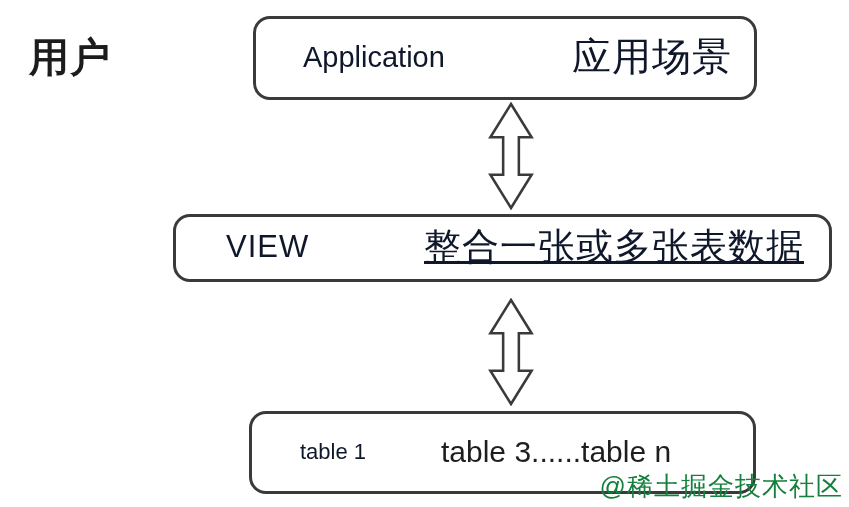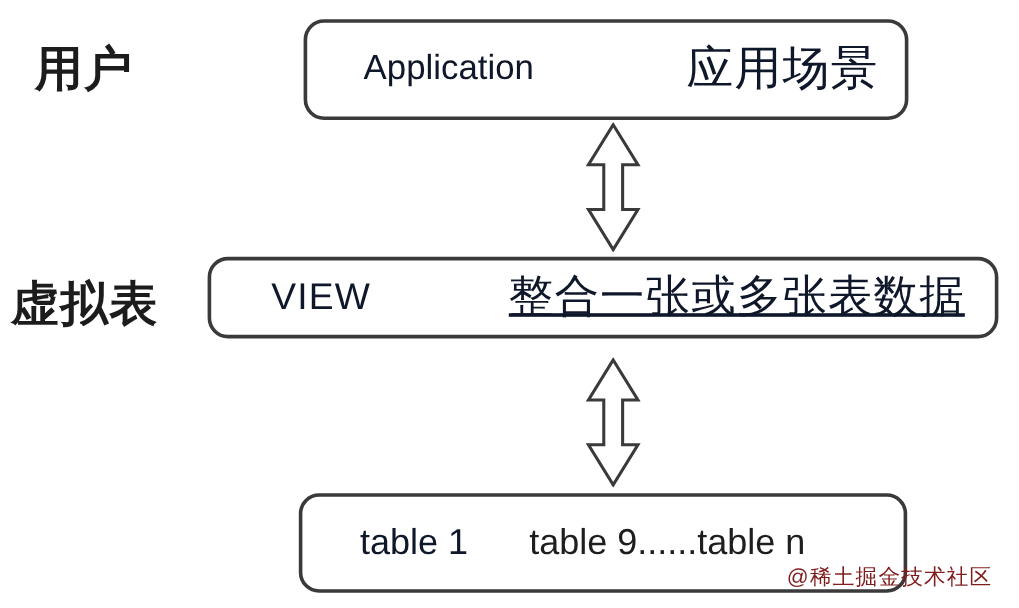--- a/index.html
+++ b/index.html
@@ -45,77 +45,76 @@
     transform: translateY(-52%);
     white-space: nowrap;
     color: #0f172a;
   }
   .latin   { font-size: 29px; }
   .cjk     { font-size: 39px; letter-spacing: 1px; }
   .b1 .latin { left: 47px;  }
   .b1 .cjk   { left: 316px; }
   .b2 .latin { left: 50px; font-size: 31px; letter-spacing: 1px; }
   .b2 .cjk   { left: 248px; font-size: 37px; text-decoration: underline; }
-  .b3 .latin { left: 48px; font-size: 30px; }
+  .b3 .latin { left: 48px; font-size: 22px; }
   .b3 .latin2 {
     position: absolute;
     top: 50%;
     transform: translateY(-52%);
     white-space: nowrap;
     left: 189px;
     font-size: 30px;
   }
 
   .arrow {
     position: absolute;
     width: 46px;
     height: 108px;
     left: 488px;
   }
   .arrow.a1 { top: 102px; }
   .arrow.a2 { top: 298px; }
 
   .watermark {
     position: absolute;
-    right: 22px;
+    right: 6px;
     top: 469px;
-    font-size: 18px;
-    color: #7f1d1d;
+    font-size: 26px;
+    color: #15803d;
     letter-spacing: 1px;
     white-space: nowrap;
   }
 </style>
 </head>
 <body>
 
 <div class="canvas">
 
   <div class="side-label r1">用户</div>
 
   <div class="box b1">
     <span class="box-text latin">Application</span>
     <span class="box-text cjk">应用场景</span>
   </div>
 
   <svg class="arrow a1" viewBox="0 0 46 110">
     <path d="M23 2 L44 36 L31 36 L31 74 L44 74 L23 108 L2 74 L15 74 L15 36 L2 36 Z" fill="#ffffff" stroke="#3a3a3a" stroke-width="2.6" stroke-linejoin="miter"></path>
   </svg>
 
-  <div class="side-label r2">虚拟表</div>
 
   <div class="box b2">
     <span class="box-text latin">VIEW</span>
     <span class="box-text cjk">整合一张或多张表数据</span>
   </div>
 
   <svg class="arrow a2" viewBox="0 0 46 110">
     <path d="M23 2 L44 36 L31 36 L31 74 L44 74 L23 108 L2 74 L15 74 L15 36 L2 36 Z" fill="#ffffff" stroke="#3a3a3a" stroke-width="2.6" stroke-linejoin="miter"></path>
   </svg>
 
 
   <div class="box b3">
     <span class="box-text latin">table 1</span>
-    <span class="latin2">table 9......table n</span>
+    <span class="latin2">table 3......table n</span>
   </div>
 
   <div class="watermark">@稀土掘金技术社区</div>
 
 </div>
 
 </body></html>

